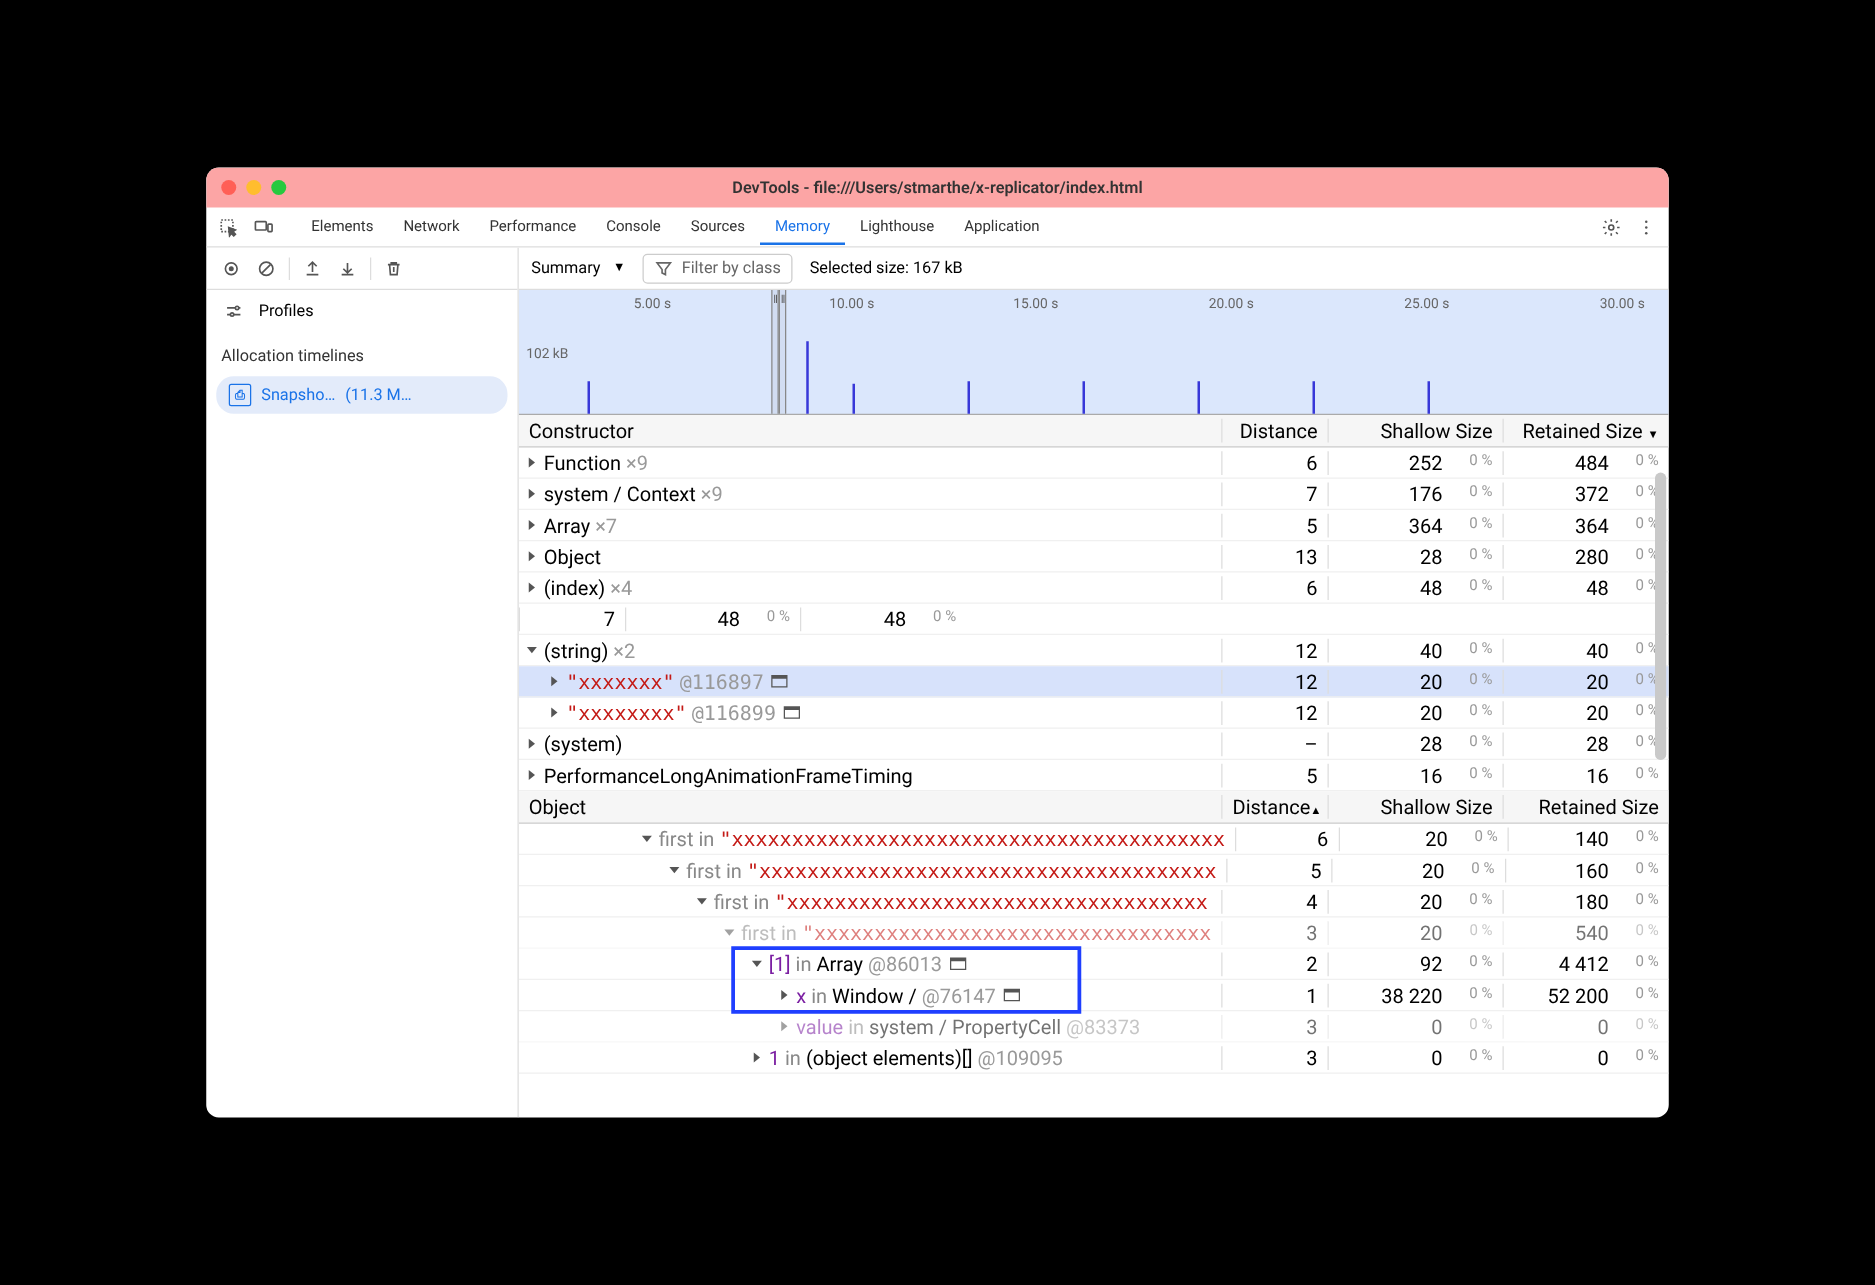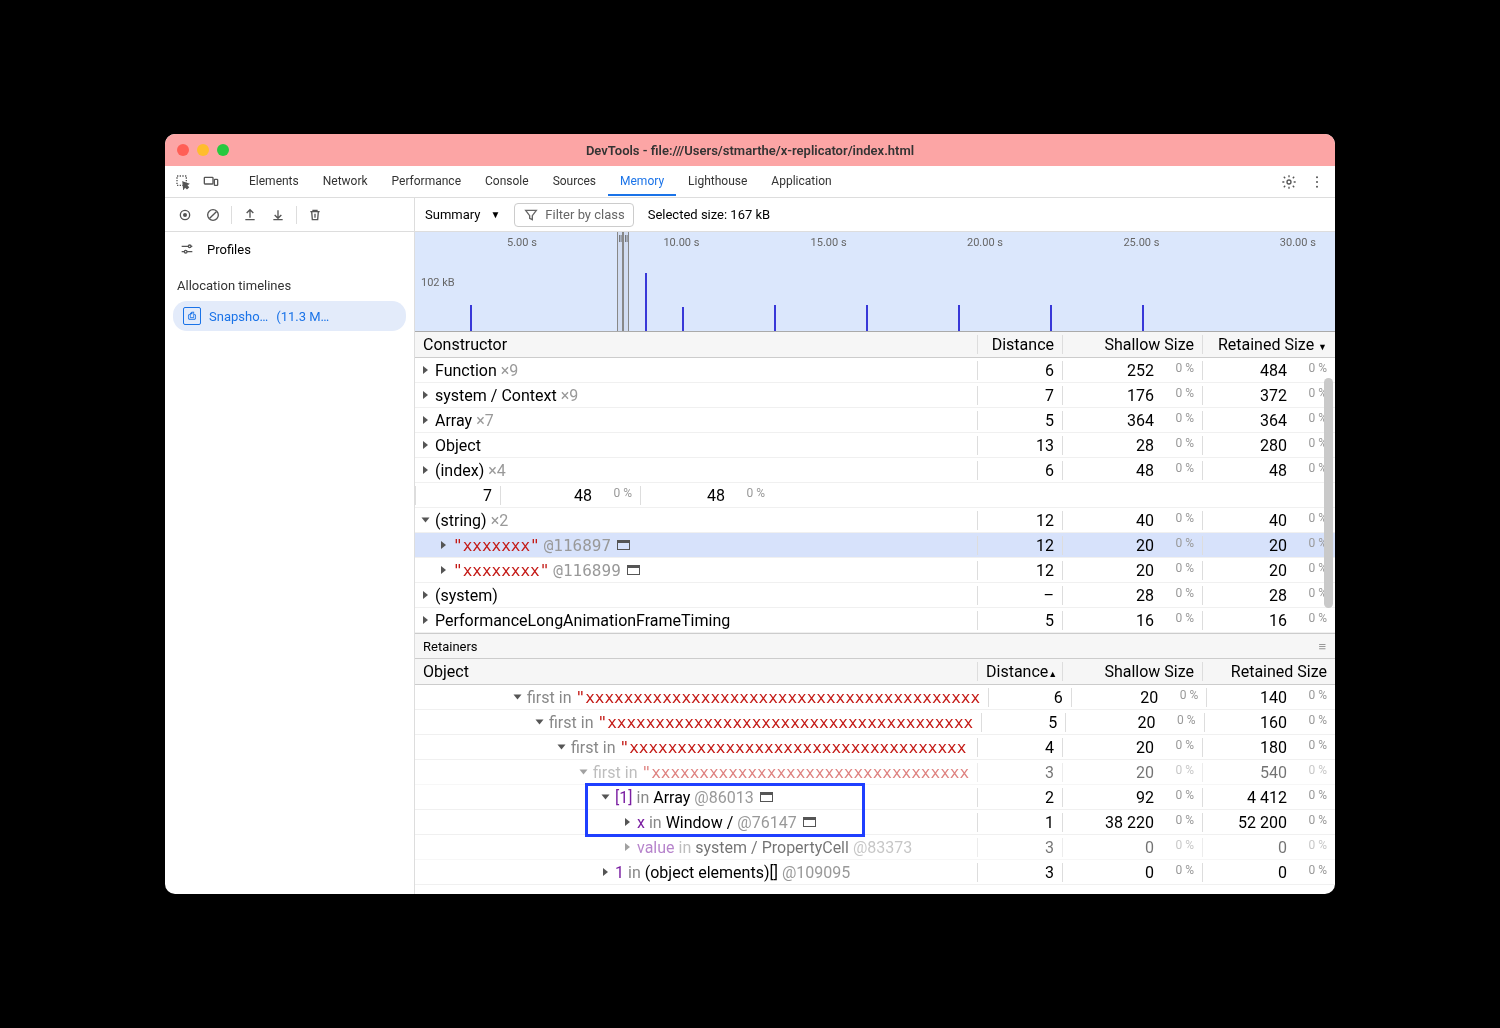--- a/index.html
+++ b/index.html
@@ -423,24 +423,20 @@
             <div class="col-r">
               <div class="content">
                 <span class="num">16</span>
                 <span class="pct">0 %</span>
               </div>
             </div>
           </div>
           <div class="scroll-hint" style="top: 20px;"></div>
         </div>
 
-      <div class="retainers-hdr">
-        <span>Retainers</span>
-        <span class="menu3">≡</span>
-      </div>
       <div class="ghdr">
         <div class="col-c">Object</div>
         <div class="col-d"><span>Distance</span><span class="sort">▲</span></div>
         <div class="col-s">Shallow Size</div>
         <div class="col-r">Retained Size</div>
       </div>
       <div id="retainers" style="position:relative;">
           <div class="row">
             <div class="col-c mono" style="padding-left: 100px;">
               <span class="tri open"></span>

